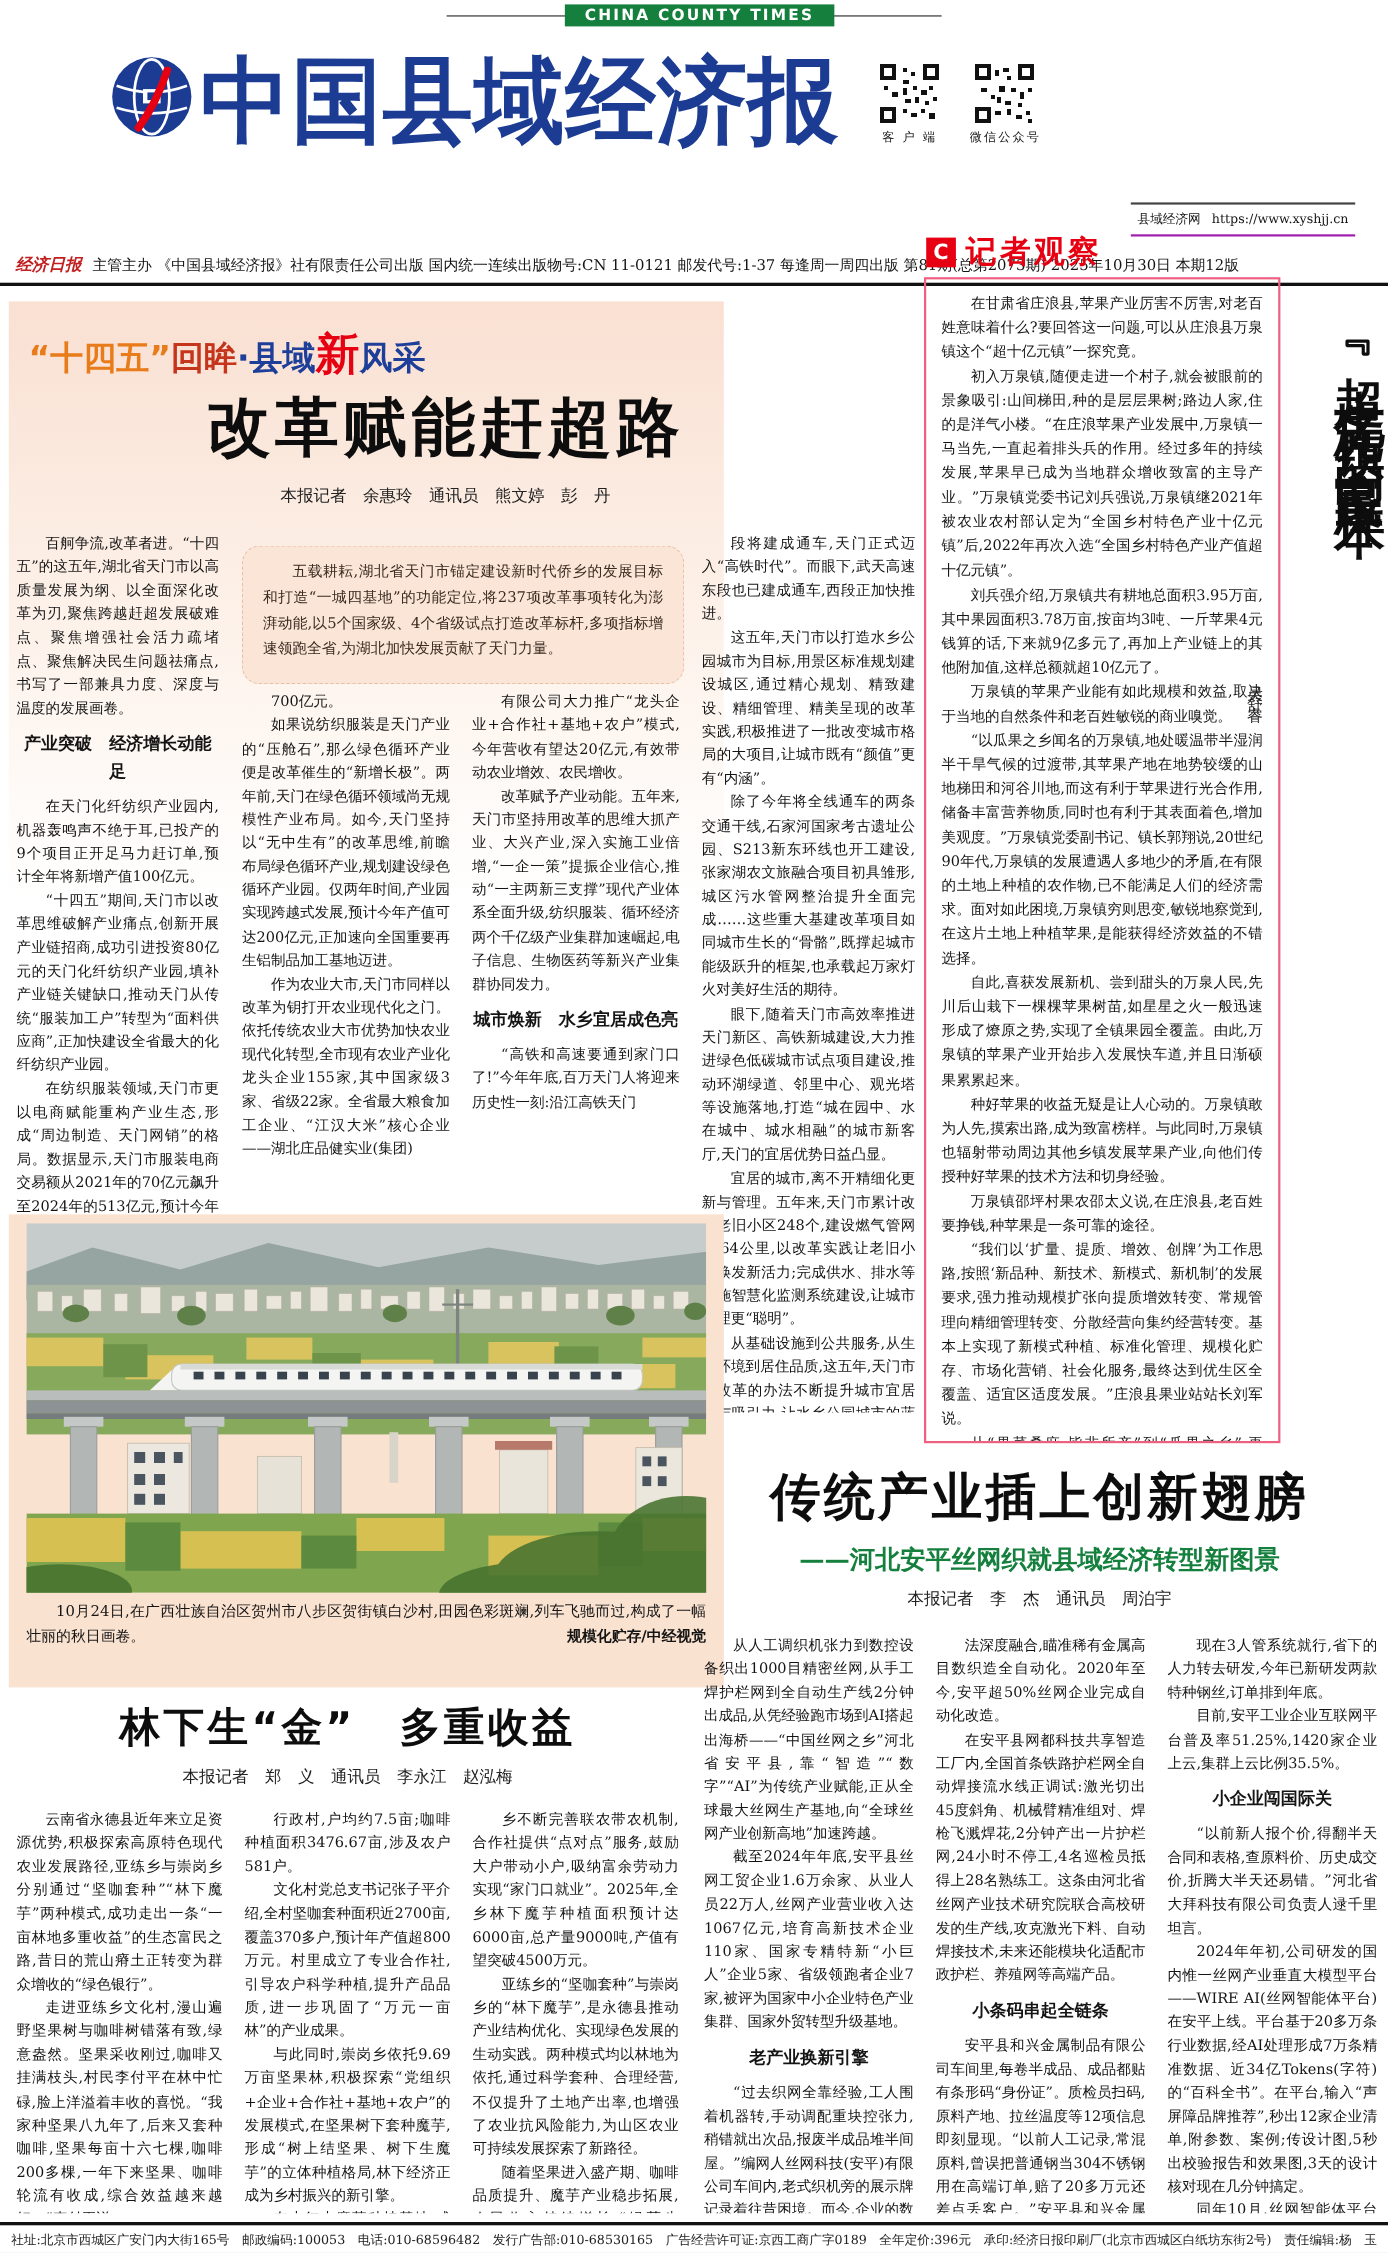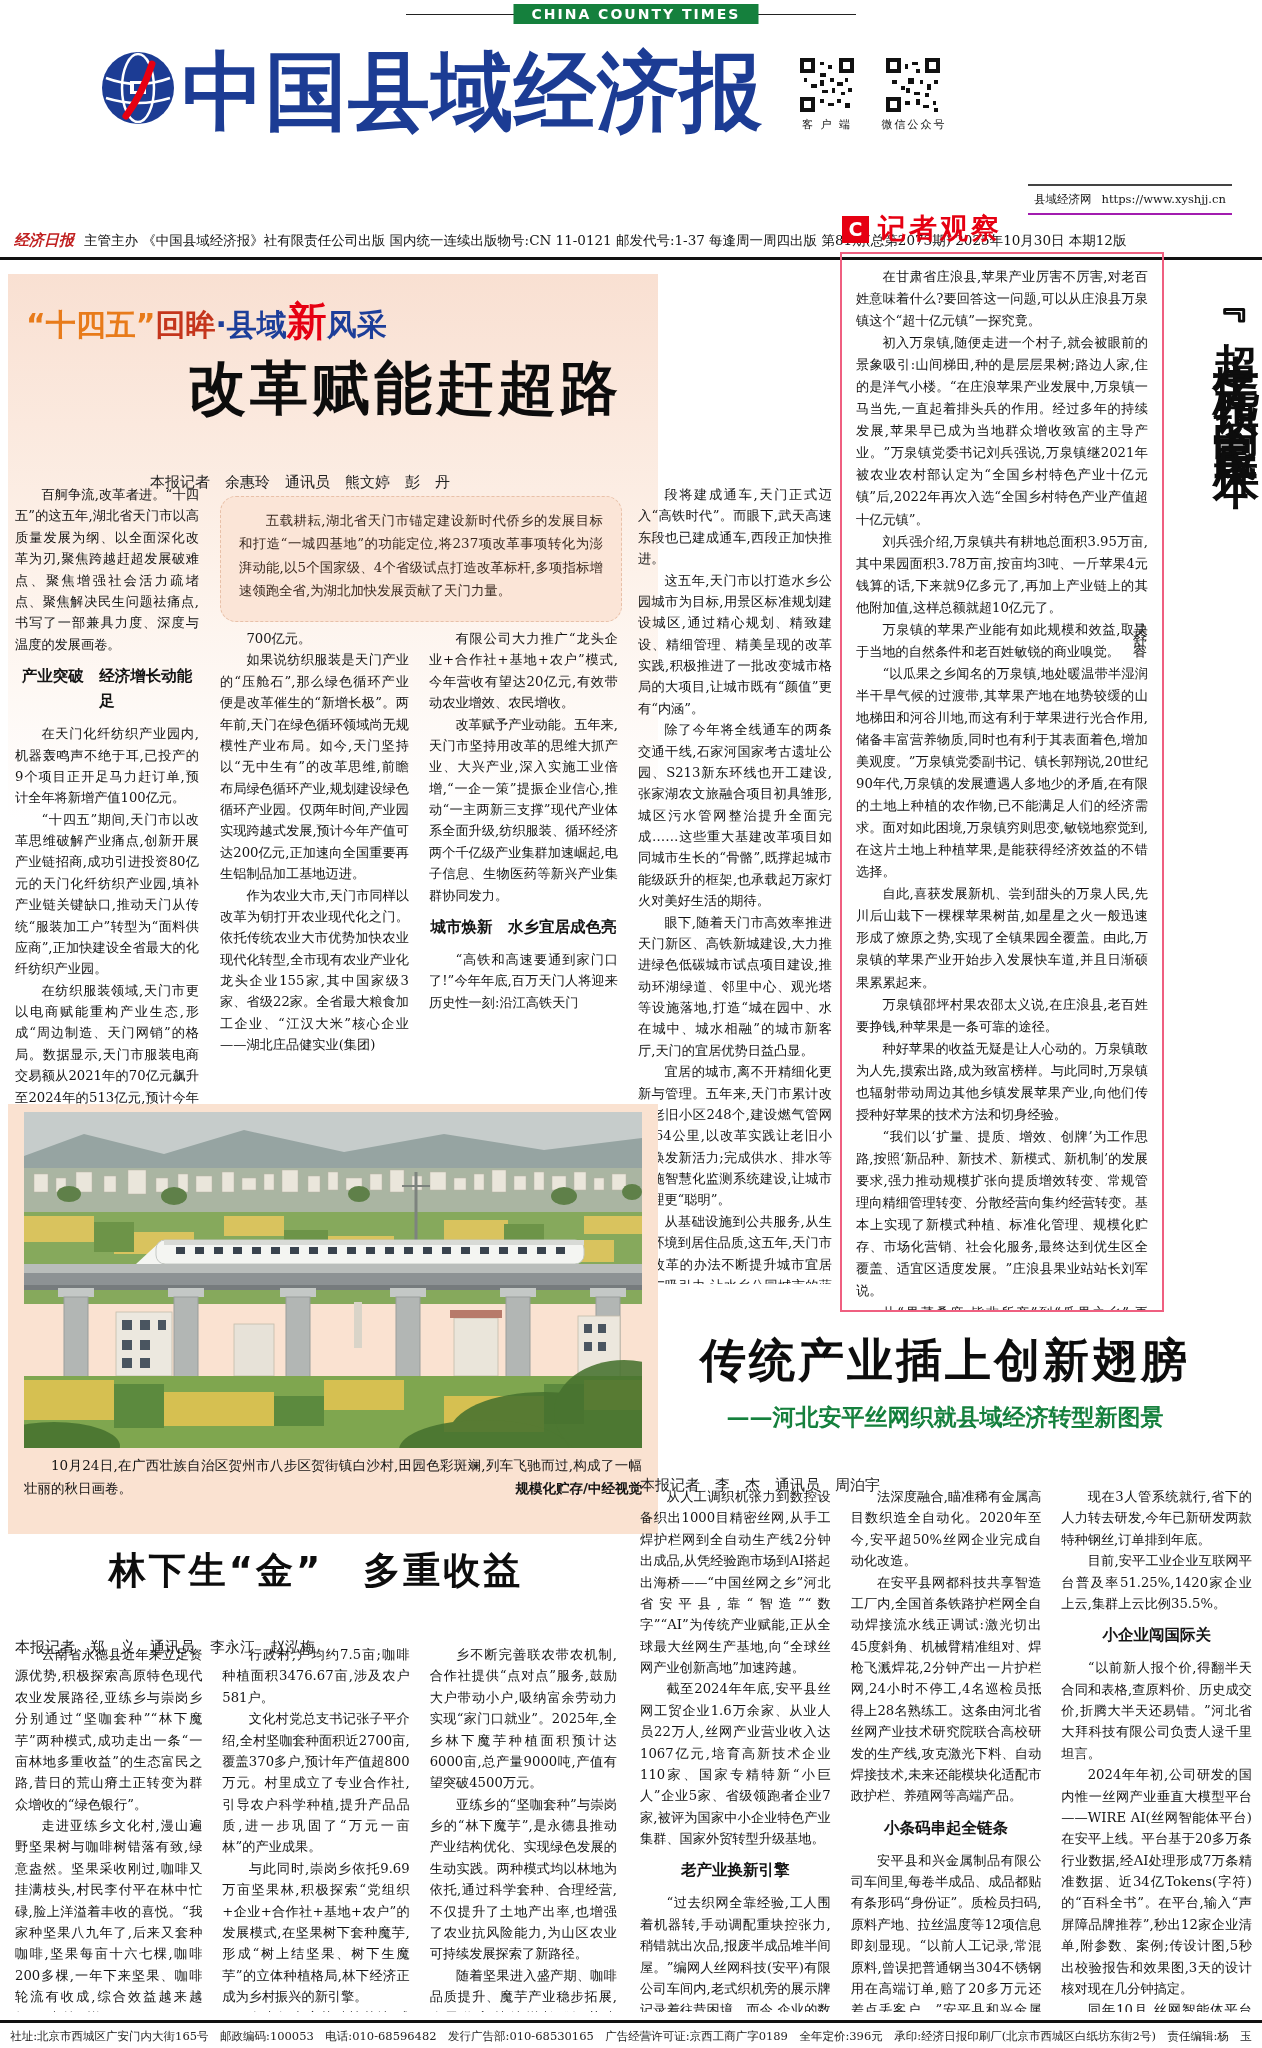--- a/index.html
+++ b/index.html
@@ -20,21 +20,21 @@
   .pub-script{color:#c02020;font-style:italic;font-weight:bold;margin-right:10px;font-size:15px;}
   .black-rule{background:#111;}
   
   .lead-bg{background:linear-gradient(#f9e0d2 0%,#fdf2ea 55%,#ffffff 100%);}
   .kicker{font-family:"DejaVu Sans","Liberation Sans",sans-serif;font-weight:900;font-size:30px;white-space:nowrap;}
   .kick-1{color:#e87b1a;} .kick-1b{color:#c4351c;} .kick-2{color:#1d3e99;}
   .kick-new{color:#e60012;font-size:40px;font-family:"DejaVu Serif",serif;font-weight:bold;}
   .kick-3{color:#1d3e99;}
   .headline-xl{font-family:"DejaVu Sans","Liberation Sans",sans-serif;font-weight:900;
       font-size:58px;letter-spacing:4px;text-align:center;color:#0d0d0d;white-space:nowrap;}
-  .byline{font-size:15px;color:#222;margin-top:32px;}
+  .byline{font-size:15px;text-align:center;color:#222;}
   .ncol{font-size:13.2px;line-height:1.62;text-align:justify;overflow:hidden;}
   .ncol p,.obs-body p{margin:0;text-indent:2em;text-align:justify;}
   .ncol p.sub{font-family:"DejaVu Sans","Liberation Sans",sans-serif;font-weight:bold;
       font-size:15.5px;text-align:center;text-indent:0;margin:9px 0;}
   .cols-flex{display:flex;gap:20px;}
   .cols-flex .ncol{flex:1;}
   .intro-box{background:#fbe5d7;border:1px dashed #e8c0a8;border-radius:16px;
       padding:12px 18px;font-size:13.4px;line-height:1.75;color:#3a2a20;overflow:hidden;}
   .intro-box p{margin:0;text-indent:2em;text-align:justify;}
   
@@ -205,22 +205,22 @@
     <div class="obs-logo">C</div>
     <div class="obs-title">记者观察</div>
   </div>
   <div class="abs obs-box obs-body" style="left:840px;top:252px;width:324px;height:1060px;">
       <p class="para">在甘肃省庄浪县,苹果产业厉害不厉害,对老百姓意味着什么?要回答这一问题,可以从庄浪县万泉镇这个“超十亿元镇”一探究竟。</p>
       <p class="para">初入万泉镇,随便走进一个村子,就会被眼前的景象吸引:山间梯田,种的是层层果树;路边人家,住的是洋气小楼。“在庄浪苹果产业发展中,万泉镇一马当先,一直起着排头兵的作用。经过多年的持续发展,苹果早已成为当地群众增收致富的主导产业。”万泉镇党委书记刘兵强说,万泉镇继2021年被农业农村部认定为“全国乡村特色产业十亿元镇”后,2022年再次入选“全国乡村特色产业产值超十亿元镇”。</p>
       <p class="para">刘兵强介绍,万泉镇共有耕地总面积3.95万亩,其中果园面积3.78万亩,按亩均3吨、一斤苹果4元钱算的话,下来就9亿多元了,再加上产业链上的其他附加值,这样总额就超10亿元了。</p>
       <p class="para">万泉镇的苹果产业能有如此规模和效益,取决于当地的自然条件和老百姓敏锐的商业嗅觉。</p>
       <p class="para">“以瓜果之乡闻名的万泉镇,地处暖温带半湿润半干旱气候的过渡带,其苹果产地在地势较缓的山地梯田和河谷川地,而这有利于苹果进行光合作用,储备丰富营养物质,同时也有利于其表面着色,增加美观度。”万泉镇党委副书记、镇长郭翔说,20世纪90年代,万泉镇的发展遭遇人多地少的矛盾,在有限的土地上种植的农作物,已不能满足人们的经济需求。面对如此困境,万泉镇穷则思变,敏锐地察觉到,在这片土地上种植苹果,是能获得经济效益的不错选择。</p>
       <p class="para">自此,喜获发展新机、尝到甜头的万泉人民,先川后山栽下一棵棵苹果树苗,如星星之火一般迅速形成了燎原之势,实现了全镇果园全覆盖。由此,万泉镇的苹果产业开始步入发展快车道,并且日渐硕果累累起来。</p>
+      <p class="para">种好苹果的收益无疑是让人心动的。万泉镇敢为人先,摸索出路,成为致富榜样。与此同时,万泉镇也辐射带动周边其他乡镇发展苹果产业,向他们传授种好苹果的技术方法和切身经验。</p>
       <p class="para">万泉镇邵坪村果农邵太义说,在庄浪县,老百姓要挣钱,种苹果是一条可靠的途径。</p>
-      <p class="para">种好苹果的收益无疑是让人心动的。万泉镇敢为人先,摸索出路,成为致富榜样。与此同时,万泉镇也辐射带动周边其他乡镇发展苹果产业,向他们传授种好苹果的技术方法和切身经验。</p>
       <p class="para">“我们以‘扩量、提质、增效、创牌’为工作思路,按照‘新品种、新技术、新模式、新机制’的发展要求,强力推动规模扩张向提质增效转变、常规管理向精细管理转变、分散经营向集约经营转变。基本上实现了新模式种植、标准化管理、规模化贮存、市场化营销、社会化服务,最终达到优生区全覆盖、适宜区适度发展。”庄浪县果业站站长刘军说。</p>
       <p class="para">从“果菜桑麻,皆非所产”到“瓜果之乡”,再到“全国优质苹果生产基地”,勤劳淳朴的庄浪人,用自己的智慧和汗水,换来了大自然最美的馈赠。2024年,庄浪苹果产量76.2万吨,畅销全国各地,出口俄罗斯、尼泊尔等十几个国家和地区,全产业链总产值达到55亿元。目前,庄浪全县苹果种植面积达65万亩,苹果产业已成为庄浪县富民兴陇的支柱产业,成为果农增收致富的“摇钱树”和“金婆婆”,为全县乡村振兴提供了强大的产业支撑。</p>
     </div>
   <div class="abs v-author" style="left:1130px;top:612px;height:140px;">吴舒睿</div>
   <div class="abs v-title" style="left:1168px;top:294px;width:92px;height:768px;">『超十亿元镇』的富民样本</div>
 
   <div class="abs photo-panel" style="left:8px;top:1104px;width:650px;height:430px;"></div>
   <div class="abs" style="left:24px;top:1112px;width:618px;height:336px;">
     <svg width="618" height="336" viewBox="0 0 618 336" preserveAspectRatio="none">
       <rect width="618" height="70" fill="#c6cccb"></rect>

